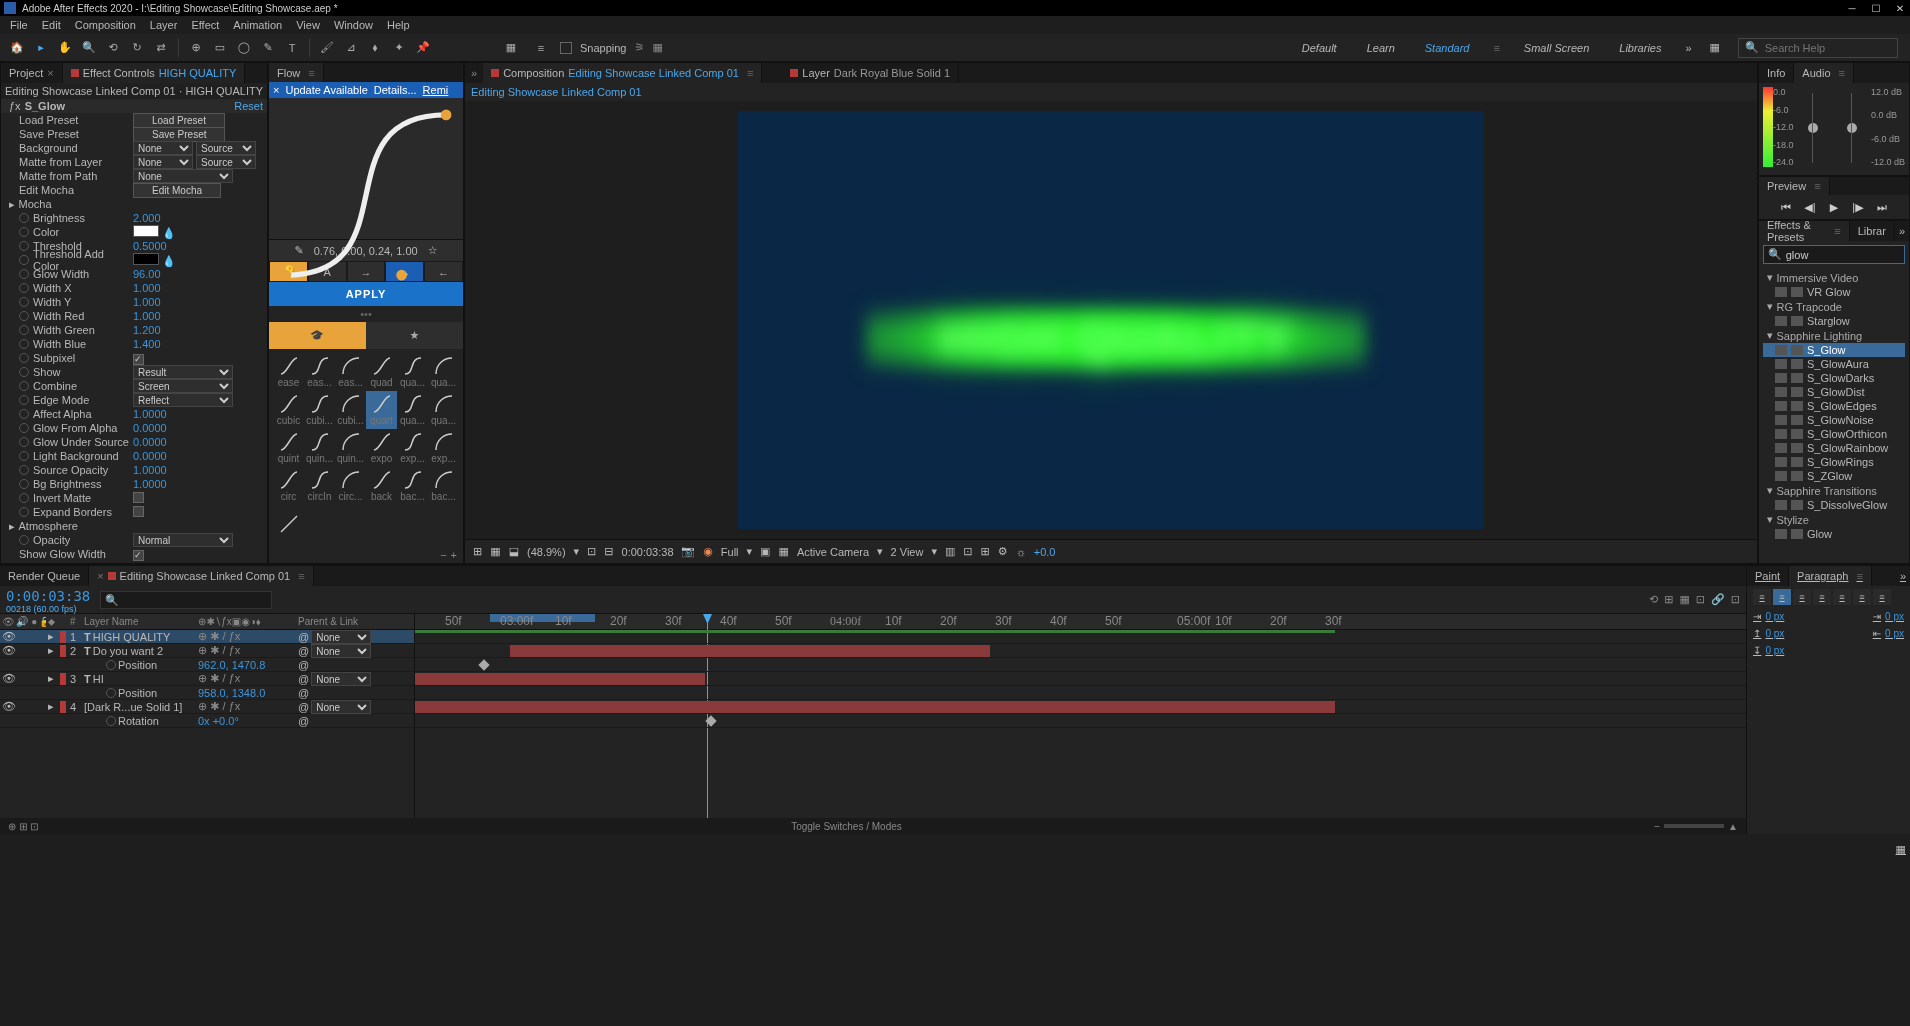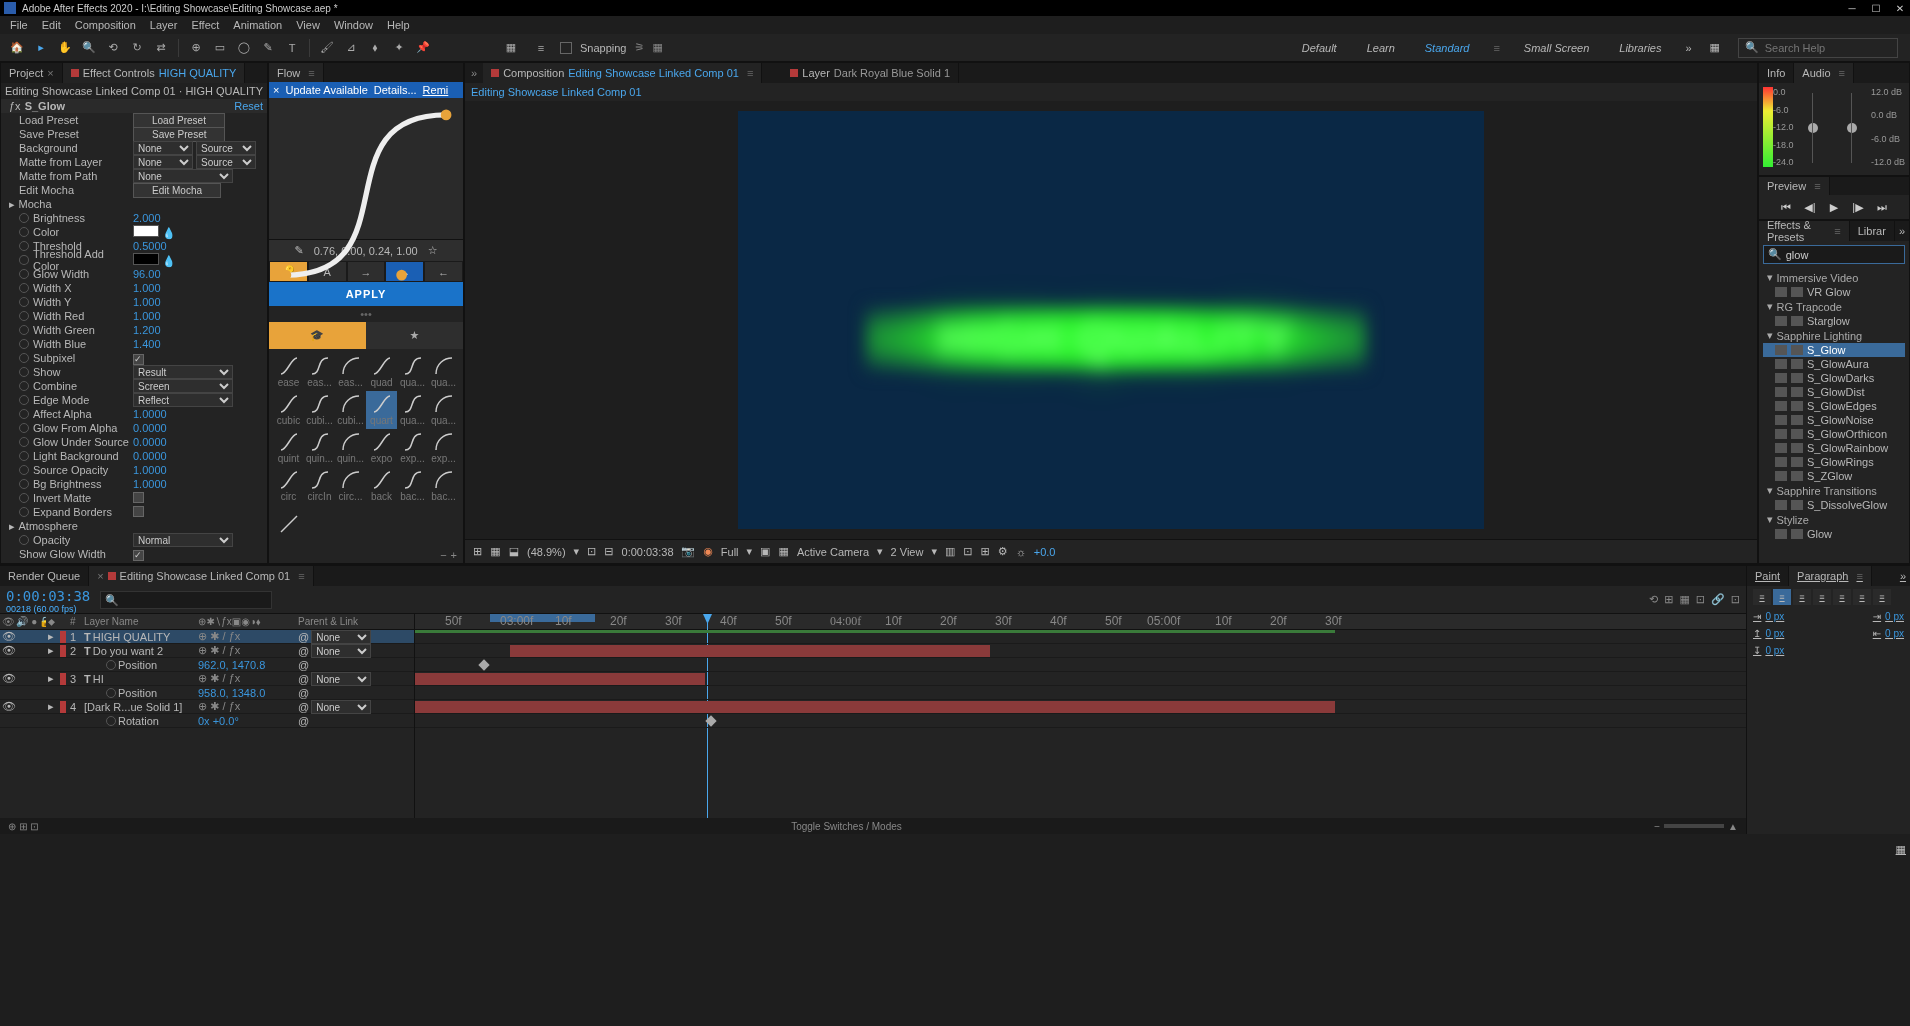--- a/index.html
+++ b/index.html
@@ -850,21 +850,21 @@
             <div class="ruler-mark" style="left: 195px;">20f</div>
             <div class="ruler-mark" style="left: 250px;">30f</div>
             <div class="ruler-mark" style="left: 305px;">40f</div>
             <div class="ruler-mark" style="left: 360px;">50f</div>
             <div class="ruler-mark" style="left: 415px; font-family: Liberation Serif, serif;">04:00f</div>
             <div class="ruler-mark" style="left: 470px;">10f</div>
             <div class="ruler-mark" style="left: 525px;">20f</div>
             <div class="ruler-mark" style="left: 580px;">30f</div>
             <div class="ruler-mark" style="left: 635px;">40f</div>
             <div class="ruler-mark" style="left: 690px;">50f</div>
-            <div class="ruler-mark" style="left: 732px;">05:00f</div>
+            <div class="ruler-mark" style="left: 762px;">05:00f</div>
             <div class="ruler-mark" style="left: 800px;">10f</div>
             <div class="ruler-mark" style="left: 855px;">20f</div>
             <div class="ruler-mark" style="left: 910px;">30f</div>
           </div>
         <div class="tl-playhead" style="left:292px;"></div>
         <div class="tl-track-area" id="tracks">
             <div class="tl-track">
               <div class="clip green" style="left: 0px; width: 920px;"></div>
             </div>
             <div class="tl-track">

